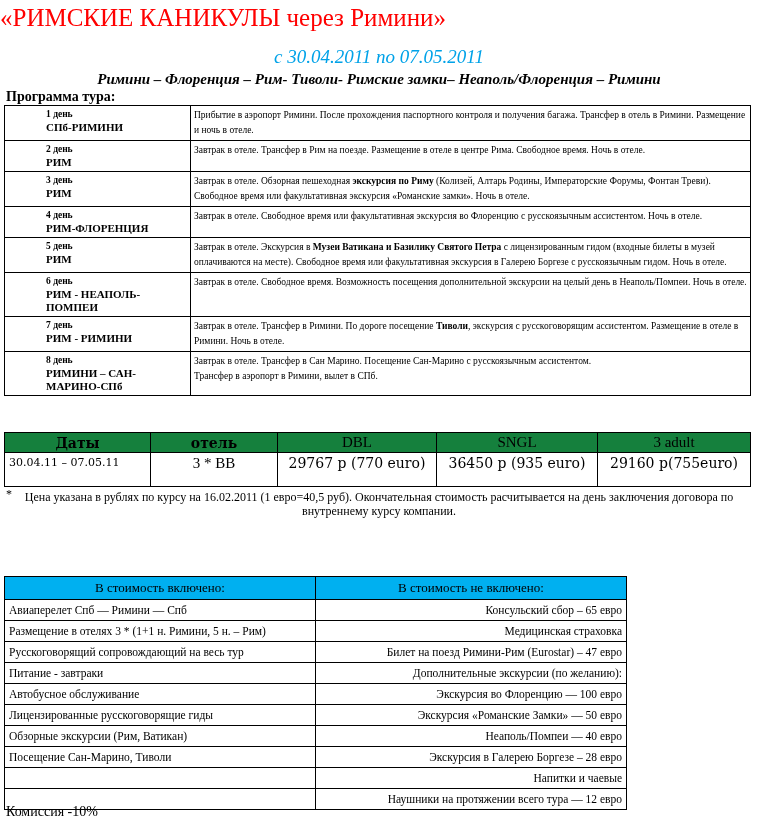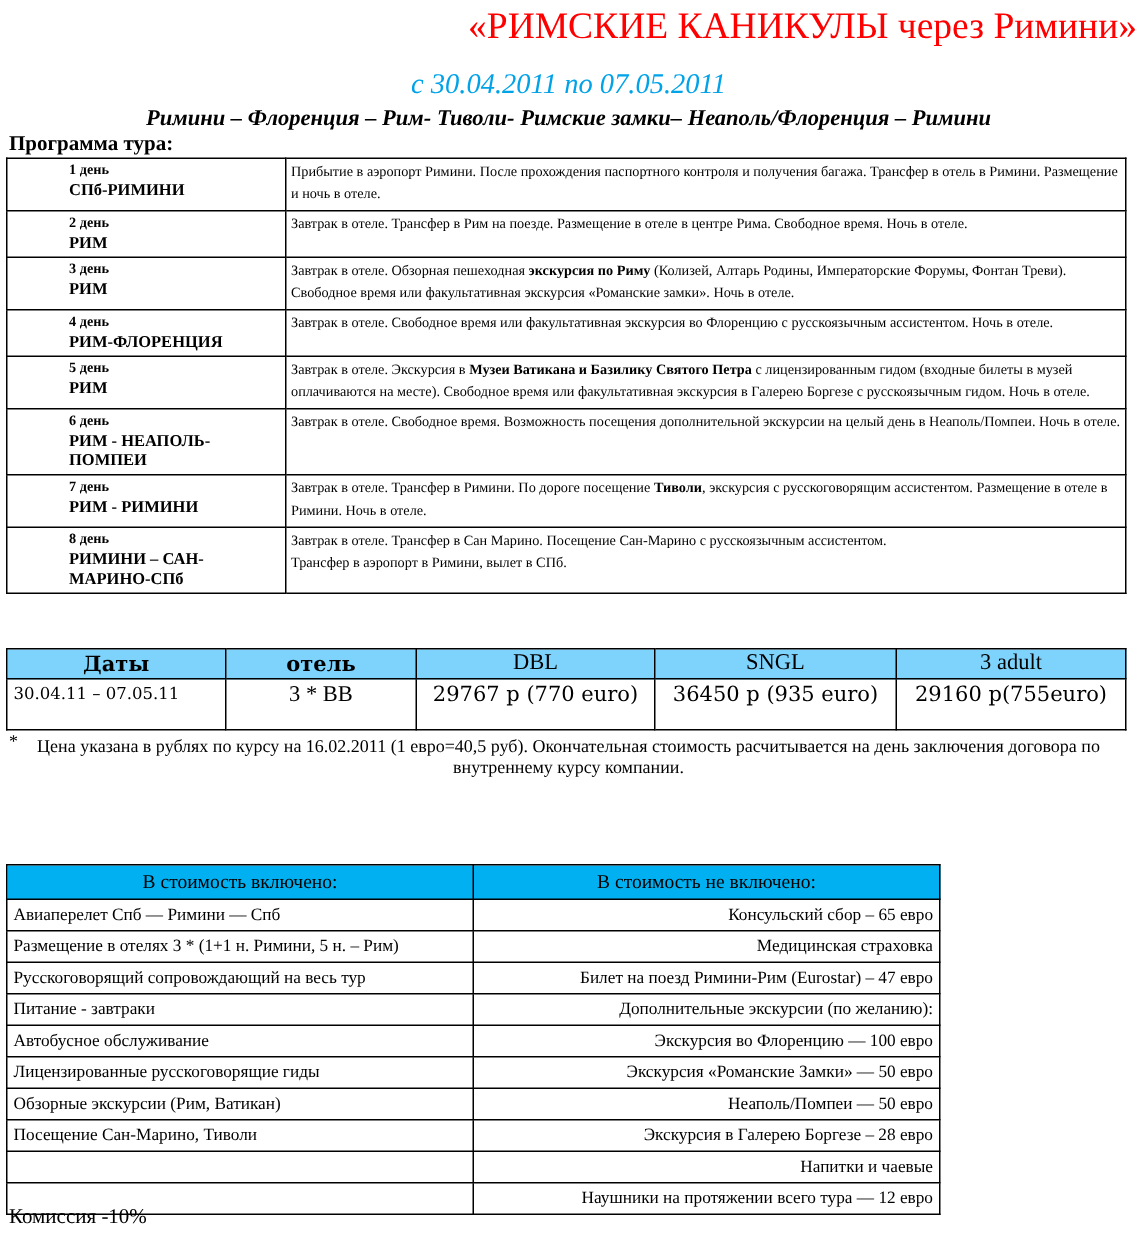--- a/index.html
+++ b/index.html
@@ -1,30 +1,30 @@
 <!DOCTYPE html>
 <html><head>
   <meta charset="utf-8">
   <style>
     html, body { margin: 0; padding: 0; background: #ffffff; }
     body { width: 758px; height: 834px; position: relative; overflow: hidden; color: #000; font-family: "Liberation Serif", serif; }
-    .title { position: absolute; top: 4px; left: 0; width: 758px; text-align: right; color: #ff0000; font-size: 25px; line-height: 28px; }
+    .title { position: absolute; top: 4px; left: 0; width: 758px; text-align: left; color: #ff0000; font-size: 25px; line-height: 28px; }
     .dates { position: absolute; top: 46px; left: 0; width: 758px; text-align: center; color: #00a2e8; font-size: 19px; font-style: italic; line-height: 22px; }
     .route { position: absolute; top: 70px; left: 0; width: 758px; text-align: center; font-size: 15px; font-style: italic; font-weight: bold; line-height: 18px; }
     .prog-label { position: absolute; top: 88px; left: 6px; font-size: 14px; font-weight: bold; line-height: 17px; }
 
     table { border-collapse: collapse; }
     .program { position: absolute; top: 105px; left: 4px; width: 747px; }
     .program td { border: 1px solid #000; vertical-align: top; padding: 2px 3px; font-size: 9.5px; line-height: 15px; }
     .program td.day { width: 141px; font-weight: bold; font-size: 10px; line-height: 13px; padding-left: 41px; }
     .program td.day .d { font-size: 9.5px; }
     .program td.day .c { font-size: 11px; }
 
     .prices { position: absolute; top: 432px; left: 4px; width: 747px; }
-    .prices th { background: #7dd3fc; border: 1px solid #000; font-size: 15px; font-weight: normal; height: 19px; padding: 0; text-align: center; }
+    .prices th { background: #15803d; border: 1px solid #000; font-size: 15px; font-weight: normal; height: 19px; padding: 0; text-align: center; }
     .prices th.b { font-weight: bold; font-family: "DejaVu Serif", serif; font-size: 14px; }
     .prices td { border: 1px solid #000; height: 30px; vertical-align: top; text-align: center; font-size: 14px; font-weight: normal; padding: 2px 2px 0; font-family: "DejaVu Serif", serif; }
     .prices td.first { text-align: left; font-size: 11px; padding-left: 4px; padding-top: 3px; }
     .prices td.l { font-family: "Liberation Serif", serif; font-size: 15px; }
 
     .asterisk { position: absolute; top: 487px; left: 6px; font-size: 12px; }
     .note { position: absolute; top: 490px; left: 0; width: 758px; text-align: center; font-size: 12px; line-height: 14px; }
 
     .incl { position: absolute; top: 576px; left: 4px; width: 623px; }
     .incl th { background: #00b0f0; border: 1px solid #000; font-size: 13px; font-weight: normal; height: 22px; padding: 0; text-align: center; width: 50%; }
@@ -154,21 +154,21 @@
       <tr>
         <td>Автобусное обслуживание</td>
         <td class="r">Экскурсия во Флоренцию  — 100 евро</td>
       </tr>
       <tr>
         <td>Лицензированные русскоговорящие гиды</td>
         <td class="r">Экскурсия «Романские Замки» — 50 евро</td>
       </tr>
       <tr>
         <td>Обзорные экскурсии (Рим, Ватикан)</td>
-        <td class="r">Неаполь/Помпеи — 50 евро</td>
+        <td class="r">Неаполь/Помпеи — 40 евро</td>
       </tr>
       <tr>
         <td>Посещение Сан-Марино, Тиволи</td>
         <td class="r">Экскурсия в Галерею Боргезе – 28 евро</td>
       </tr>
       <tr>
         <td></td>
         <td class="r">Напитки и чаевые</td>
       </tr>
       <tr>

